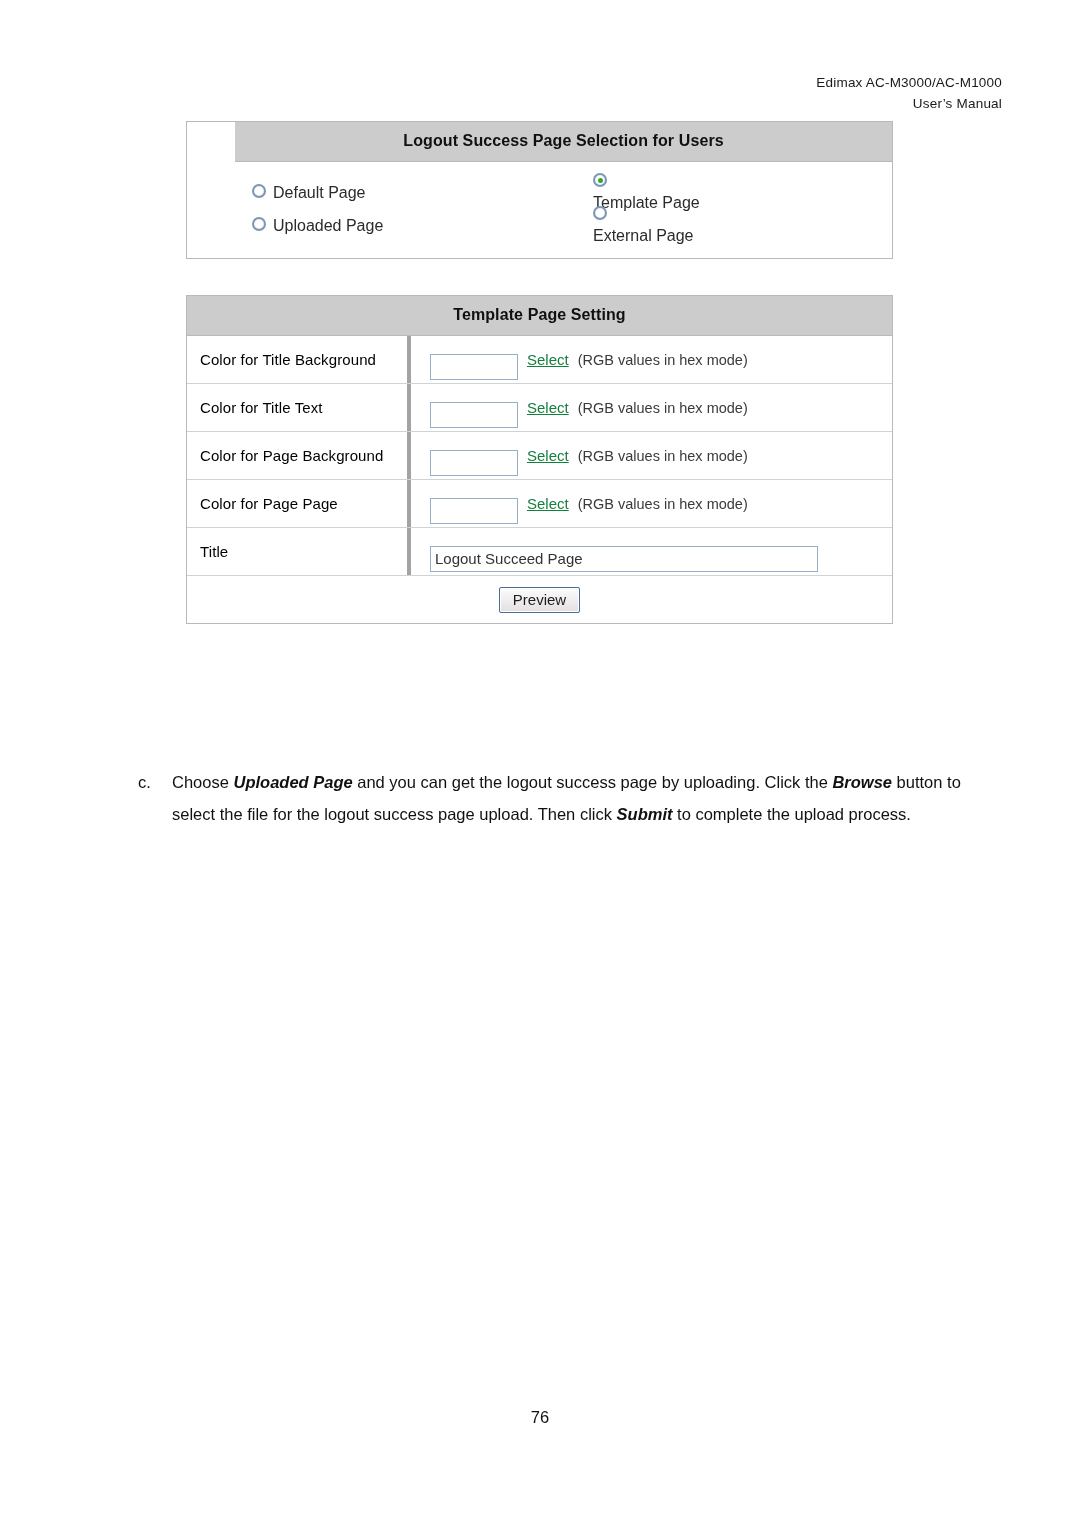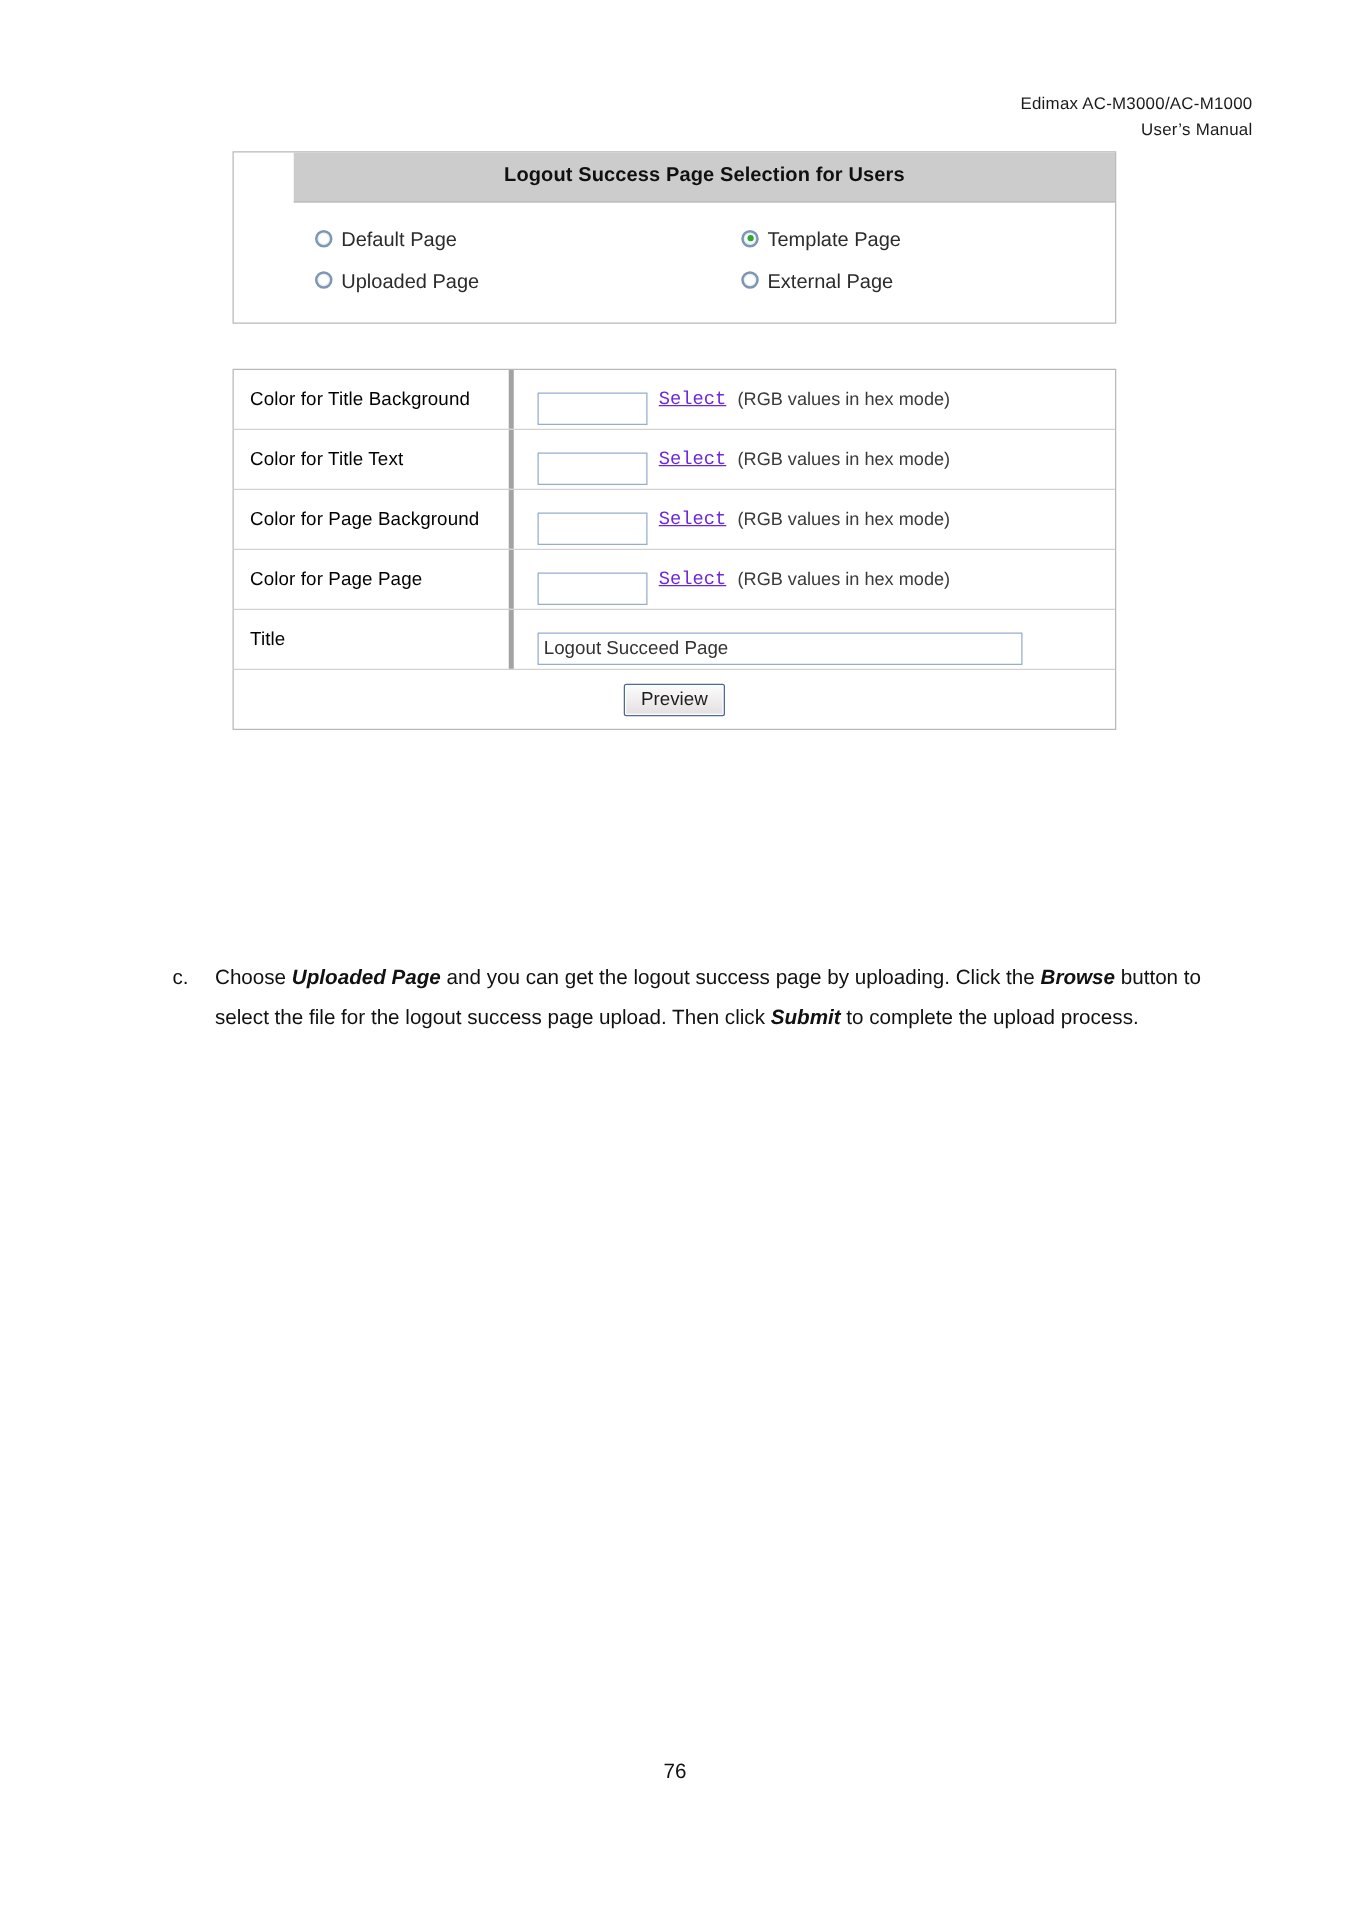--- a/index.html
+++ b/index.html
@@ -58,21 +58,21 @@
   .radio-row {
     display: flex;
     height: 33px;
     align-items: center;
   }
   .radio-cell {
     display: flex;
     gap: 7px;
   }
   .radio-cell.col-a { width: 350px; padding-left: 17px; box-sizing: border-box; }
-  .radio-cell.col-b { padding-left: 8px; }
+  .radio-cell.col-b { padding-left: 8px; flex-direction: column; }
 
   .radio {
     width: 14px;
     height: 14px;
     border-radius: 50%;
     background: #ffffff;
     border: 2px solid #7d96b4;
     box-shadow: inset 0 0 0 1px #e9eef4;
     box-sizing: border-box;
     position: relative;
@@ -138,23 +138,23 @@
     align-items: center;
     white-space: nowrap;
     overflow: hidden;
     margin-top: 14px;
   }
   .txt.color-box { width: 88px; }
   .txt.wide-box  { width: 388px; }
 
   .select-link {
     font-size: 15px;
-    color: #6d28d9;
+    color: #15803d;
     text-decoration: underline;
-    font-family: Liberation Mono, monospace;
+    font-family: Liberation Sans, sans-serif;
     cursor: pointer;
   }
   .hint {
     font-size: 14.5px;
     color: #3a3a3a;
     font-family: "Liberation Sans Narrow", "Liberation Sans", sans-serif;
     white-space: nowrap;
   }
 
   .button-row {
@@ -240,20 +240,21 @@
       </div>
       <div class="radio-cell col-b">
         <span class="radio"></span>
         <span class="radio-label">External Page</span>
       </div>
     </div>
   </div>
 </div>
 
 <div class="panel" id="template-panel">
+  <div class="panel-title">Template Page Setting</div>
 
   <div class="form-row">
     <div class="form-label">Color for Title Background</div>
     <div class="form-field">
       <div class="txt color-box"></div>
       <span class="select-link">Select</span>
       <span class="hint">(RGB values in hex mode)</span>
     </div>
   </div>
 

